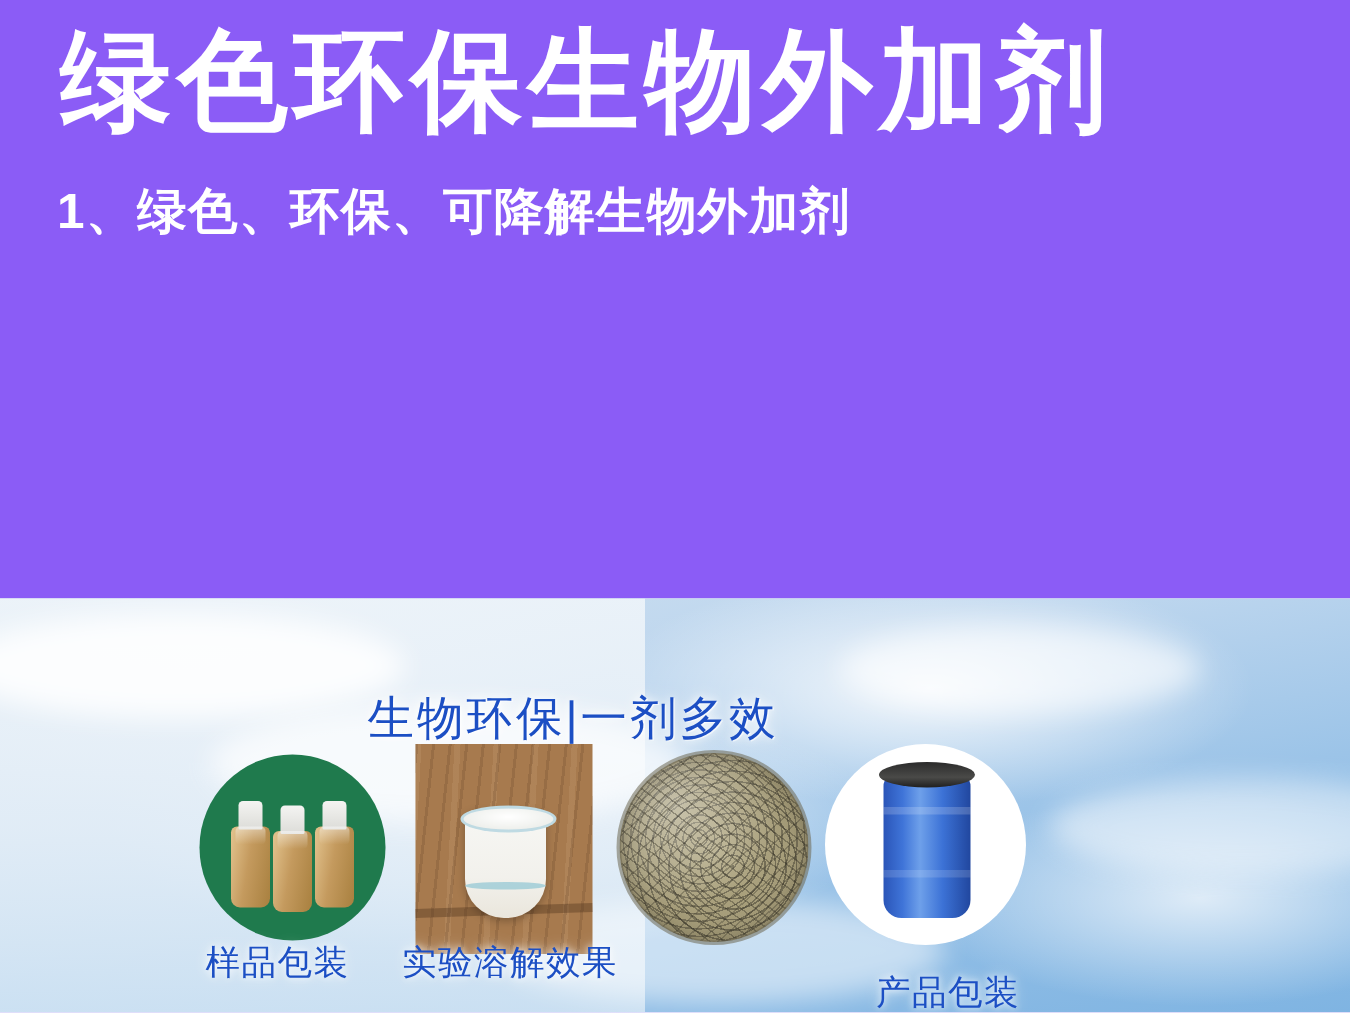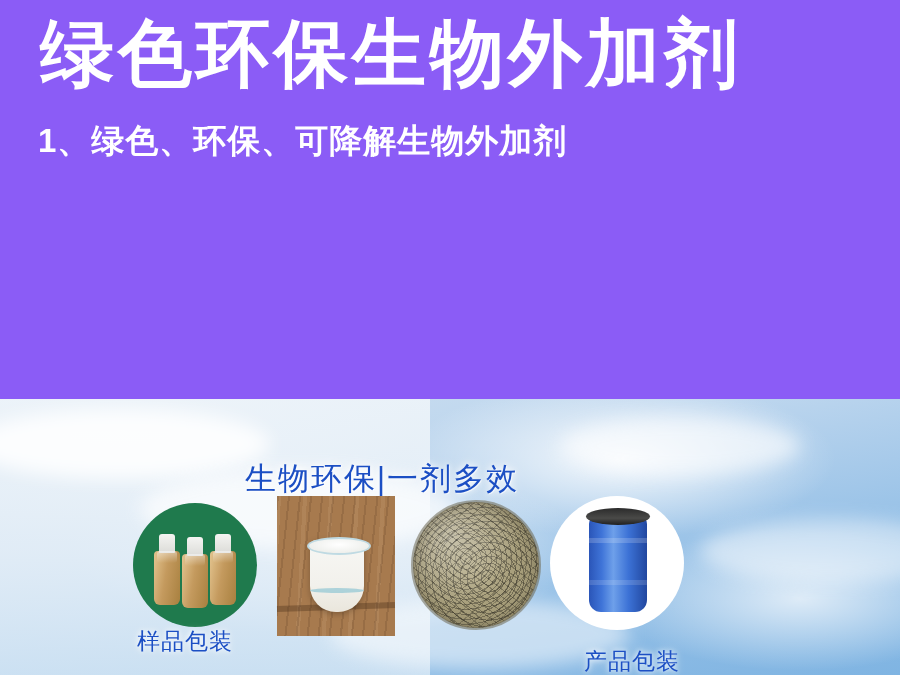--- a/index.html
+++ b/index.html
@@ -290,20 +290,21 @@
     <div class="caption cap1">样品包装</div>
 
     <div class="thumb t2">
       <div class="wood"></div>
       <div class="wood-grain"></div>
       <div class="wood-seam"></div>
       <div class="beaker"></div>
       <div class="beaker-band"></div>
       <div class="beaker-rim"></div>
     </div>
+    <div class="caption cap2">实验溶解效果</div>
 
     <div class="thumb t3">
       <div class="mortar"></div>
       <div class="mortar-speck"></div>
       <div class="mortar-edge"></div>
     </div>
 
     <div class="thumb t4">
       <div class="white-circle"></div>
       <div class="drum"></div>

